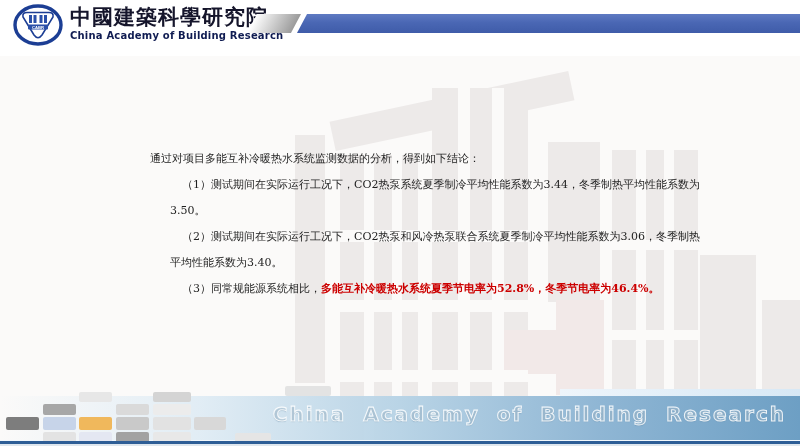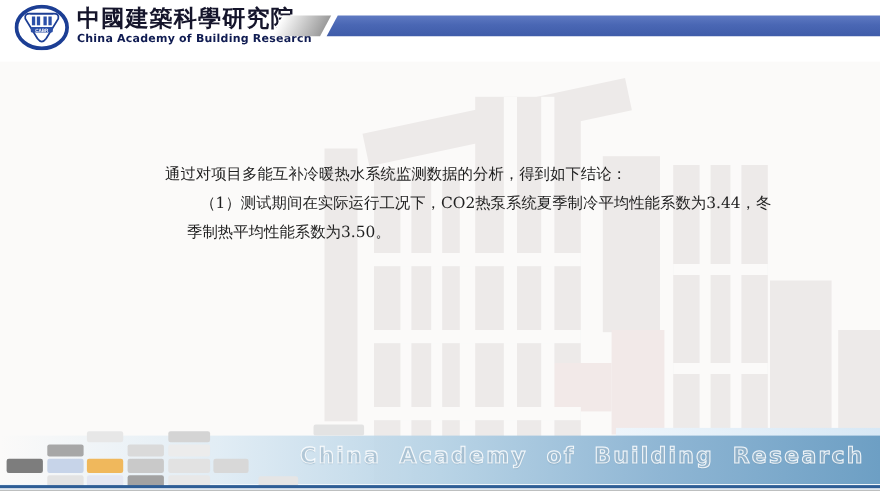--- a/index.html
+++ b/index.html
@@ -28,21 +28,21 @@
     position:absolute;left:302px;top:14px;width:520px;height:19px;
     background:linear-gradient(180deg,#5f7ac2 0%,#4a67b4 45%,#3f5ca9 100%);
     transform:skewX(-28deg);
   }
   
   .watermark{position:absolute;left:0;top:0;width:800px;height:446px;z-index:1;pointer-events:none;}
   
   .content{
     position:absolute;left:122px;top:146px;width:584px;z-index:3;
     font-family:"DejaVu Serif","Liberation Serif",serif;
-    font-size:14px;line-height:26px;color:#1f1f1f;text-align:left;
+    font-size:11px;line-height:26px;color:#1f1f1f;text-align:left;
   }
   .content p{margin:0;}
   .content p.intro{text-indent:28px;}
   .content p.item{text-indent:12px;margin-left:48px;}
   .hl{color:#cc0000;font-weight:bold;}
   
   .footer-strip{
     position:absolute;left:560px;right:0;top:389px;height:8px;z-index:2;
     background:linear-gradient(to right,#eef5fb,#d7e8f5);
   }
@@ -116,20 +116,22 @@
       <div class="title-zh">中國建築科學研究院</div>
       <div class="title-en">China Academy of Building Research</div>
     </div>
     <div class="gray-wedge"></div>
     <div class="blue-bar"></div>
   </div>
 
   <div class="content">
     <p class="intro"><span>通过对项目多能互补冷暖热水系统监测数据的分析，得到如下结论：</span></p>
     <p class="item"><span>（1）</span><span>测试期间在实际运行工况下，CO2热泵系统夏季制冷平均性能系数为3.44，冬季制热平均性能系数为3.50。</span></p>
+    <p class="item"><span>（2）</span><span>测试期间在实际运行工况下，CO2热泵和风冷热泵联合系统夏季制冷平均性能系数为3.06，冬季制热平均性能系数为3.40。</span></p>
+    <p class="item"><span>（3）</span><span>同常规能源系统相比，</span><span class="hl">多能互补冷暖热水系统夏季节电率为52.8%，冬季节电率为46.4%。</span></p>
   </div>
 
   <div class="footer-strip"></div>
   <div class="footer-band"></div>
   <div class="banner-text">China Academy of Building Research</div>
 
   <div class="mosaic">
     <div style="left:79px;top:8px;width:33px;height:10px;background:#e7e7e7;"></div>
     <div style="left:153px;top:8px;width:38px;height:10px;background:#d4d4d4;"></div>
     <div style="left:285px;top:2px;width:46px;height:10px;background:#e3e3e3;"></div>

